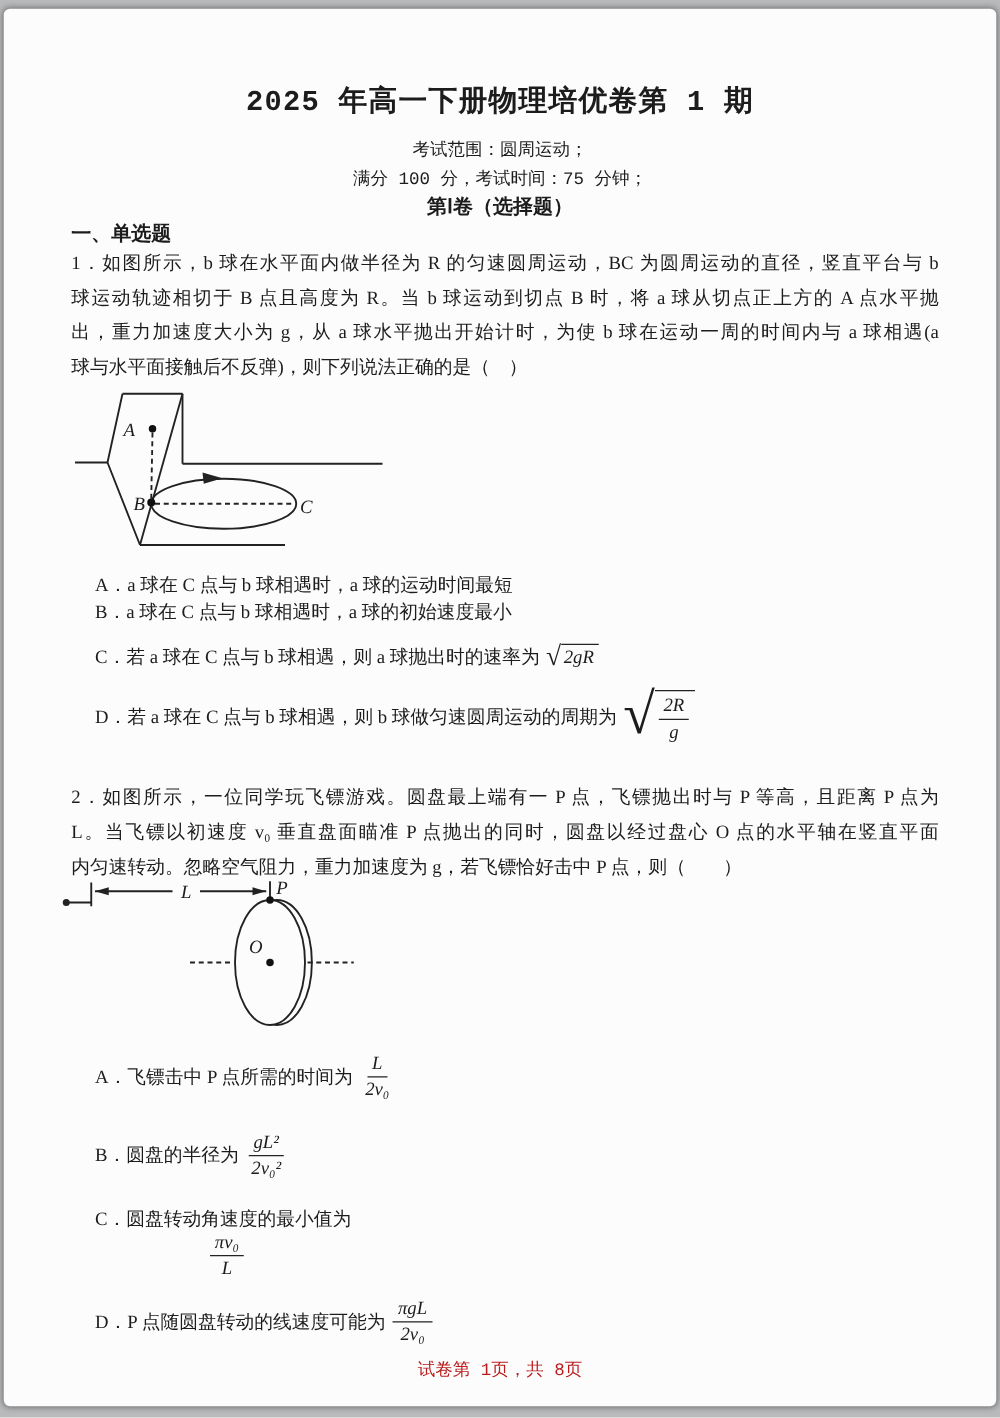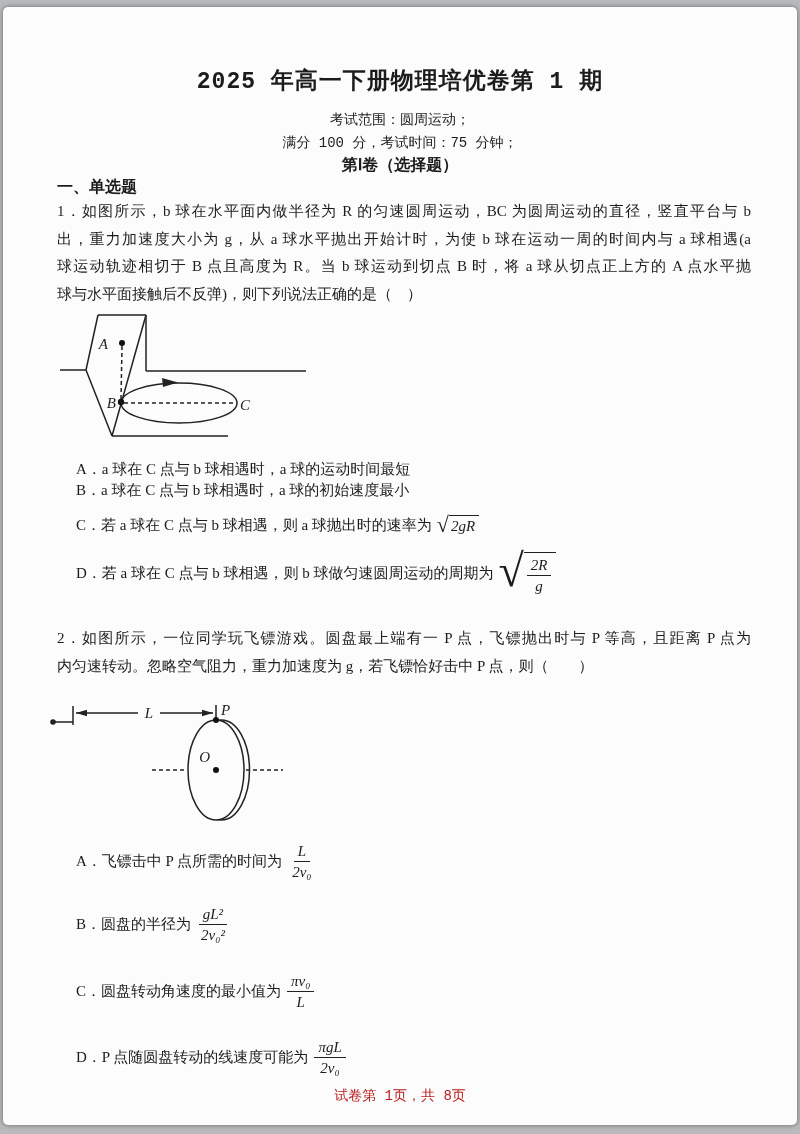--- a/index.html
+++ b/index.html
@@ -47,22 +47,22 @@
 
   <div class="abs center title">2025 年高一下册物理培优卷第 1 期</div>
   <div class="abs center scope">考试范围：圆周运动；</div>
   <div class="abs center info">满分 100 分，考试时间：75 分钟；</div>
   <div class="abs center part">第Ⅰ卷（选择题）</div>
 
   <div class="abs sec1">一、单选题</div>
 
   <div class="abs qtext q1text">
     <div class="ln just">1．如图所示，b 球在水平面内做半径为 R 的匀速圆周运动，BC 为圆周运动的直径，竖直平台与 b</div>
+    <div class="ln just">球运动轨迹相切于 B 点且高度为 R。当 b 球运动到切点 B 时，将 a 球从切点正上方的 A 点水平抛</div>
     <div class="ln just">出，重力加速度大小为 g，从 a 球水平抛出开始计时，为使 b 球在运动一周的时间内与 a 球相遇(a</div>
-    <div class="ln just">球运动轨迹相切于 B 点且高度为 R。当 b 球运动到切点 B 时，将 a 球从切点正上方的 A 点水平抛</div>
     <div class="ln">球与水平面接触后不反弹)，则下列说法正确的是（　）</div>
   </div>
 
   <svg class="abs" style="top:299px;left:55px;" width="252" height="136" viewBox="0 0 252 136">
     <g stroke="#222" stroke-width="1.5" fill="none">
       <path d="M2 64 H28"></path>
       <path d="M40 9 H88 M88 9 V65"></path>
       <path d="M40 9 L28 64 L54 130"></path>
       <path d="M88 9 L54 130"></path>
       <path d="M88 65 H248"></path>
@@ -98,20 +98,21 @@
         <span class="frac" style="margin-left:0;">
           <span class="fnum">2R</span>
           <span class="fden">g</span>
         </span>
       </span>
     </span>
   </div>
 
   <div class="abs qtext q2text">
     <div class="ln just">2．如图所示，一位同学玩飞镖游戏。圆盘最上端有一 P 点，飞镖抛出时与 P 等高，且距离 P 点为</div>
+    <div class="ln just">L。当飞镖以初速度 v₀ 垂直盘面瞄准 P 点抛出的同时，圆盘以经过盘心 O 点的水平轴在竖直平面</div>
     <div class="ln">内匀速转动。忽略空气阻力，重力加速度为 g，若飞镖恰好击中 P 点，则（　　）</div>
   </div>
 
   <svg class="abs" style="top:693px;left:37px;" width="284" height="132" viewBox="0 0 284 132">
     <g stroke="#222" stroke-width="1.5" fill="none">
       <path d="M33 6 V25"></path>
       <path d="M14 22 H33"></path>
       <path d="M36 13 H98 M120 13 H173"></path>
       <path d="M176 5 V19"></path>
       <path d="M112 70 H146 M206 70 H243" stroke-dasharray="4 3"></path>
@@ -137,21 +138,21 @@
   </div>
 
   <div class="abs optrow" style="top:891px;height:52px;">
     <span>B．圆盘的半径为</span>
     <span class="frac">
       <span class="fnum">gL²</span>
       <span class="fden">2v₀²</span>
     </span>
   </div>
 
-  <div class="abs optrow" style="top:959px;height:50px;">
+  <div class="abs optrow" style="top:959px;height:50px;flex-direction:column;">
     <span>C．圆盘转动角速度的最小值为</span>
     <span class="frac">
       <span class="fnum">πv₀</span>
       <span class="fden">L</span>
     </span>
   </div>
 
   <div class="abs optrow" style="top:1025px;height:50px;">
     <span>D．P 点随圆盘转动的线速度可能为</span>
     <span class="frac">

